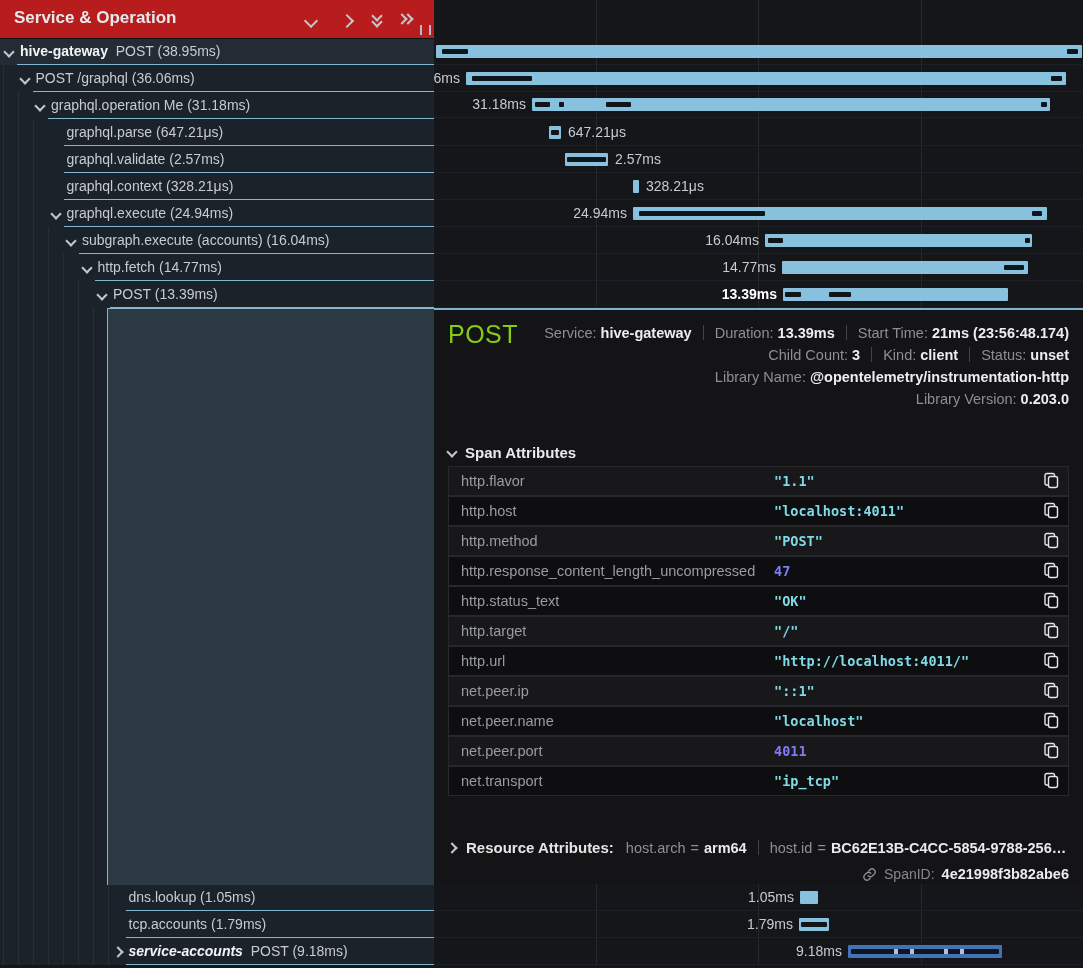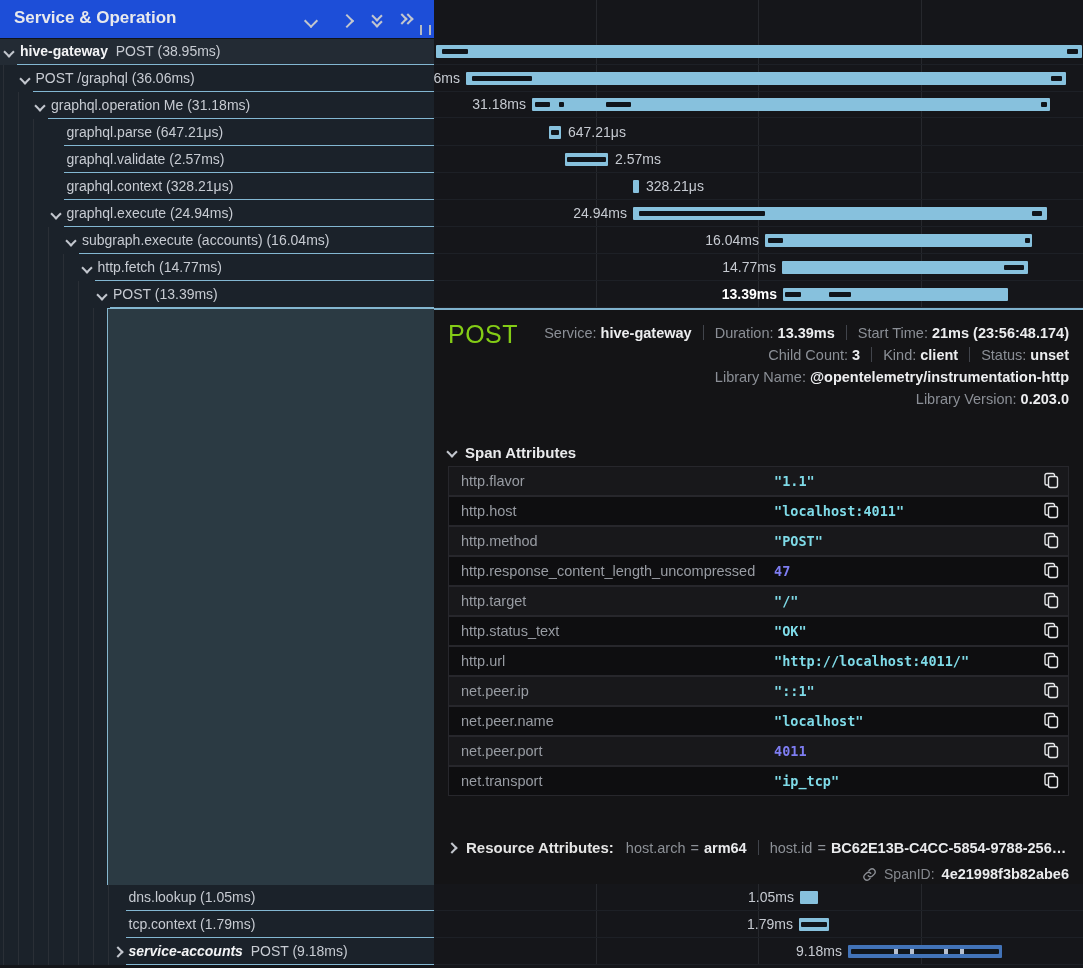--- a/index.html
+++ b/index.html
@@ -1,21 +1,21 @@
 <!DOCTYPE html>
 <html><head>
 <meta charset="utf-8">
 <style>
   html,body{margin:0;padding:0;background:#0c0d10;}
   .app{position:relative;width:1083px;height:968px;overflow:hidden;
        font-family:"Liberation Sans",sans-serif;background:#101114;}
 
   
   .left{position:absolute;left:0;top:0;width:434px;height:968px;background:#1b222a;overflow:hidden;}
-  .left-header{position:absolute;left:0;top:0;width:480px;height:38px;background:#1d4ed8;
+  .left-header{position:absolute;left:0;top:0;width:480px;height:38px;background:#b91c1c;
                border-bottom:1px solid #10141a;z-index:6;}
   .lh-title{position:absolute;left:14px;top:8px;font-size:17px;font-weight:700;color:#e8e9ec;}
   .hicon{position:absolute;top:12px;width:20px;height:16px;cursor:pointer;}
   .cv{display:inline-block;width:8px;height:8px;border-right:2px solid #c3c7ce;border-bottom:2px solid #c3c7ce;}
   .cv.cd{transform:rotate(45deg);}
   .cv.cr{transform:rotate(-45deg);}
   .cv.small{width:6px;height:6px;border-width:2px;}
   .dbl .cv{position:absolute;}
   .grip{position:absolute;left:420px;top:25px;width:7px;height:10px;
         border-left:2px solid #b6bac2;border-right:2px solid #b6bac2;cursor:col-resize;}
@@ -142,21 +142,21 @@
         <div class="trow" style="top: 281px; padding-left: 12px;">
           <span class="cv small cd" style="left: 98px;"></span>
           <span class="txt" style="left: 113px;"><span>POST (13.39ms)</span></span>
           <div class="ul" style="left: 110px;"></div>
         </div>
         <div class="trow" style="top: 884px;">
           <span class="txt" style="left: 128.5px;"><span>dns.lookup (1.05ms)</span></span>
           <div class="ul" style="left: 125.5px;"></div>
         </div>
         <div class="trow" style="top: 911px;">
-          <span class="txt" style="left: 128.5px;"><span>tcp.context (1.79ms)</span></span>
+          <span class="txt" style="left: 128.5px;"><span>tcp.accounts (1.79ms)</span></span>
           <div class="ul" style="left: 125.5px;"></div>
         </div>
         <div class="trow" style="top: 938px;">
           <span class="cv small cr" style="left: 113.5px;"></span>
           <span class="txt" style="left: 128.5px;"><span class="svc it">service-accounts</span>&nbsp;&nbsp;<span>POST (9.18ms)</span></span>
           <div class="ul" style="left: 125.5px;"></div>
         </div>
       </div>
     <div class="sel-box"></div>
     <div class="left-bottom"></div>
@@ -308,31 +308,31 @@
               </svg></button>
           </div>
           <div class="arow even">
             <span class="akey">http.response_content_length_uncompressed</span>
             <span class="aval num">47</span>
             <button class="copy"><svg width="15" height="17" viewBox="0 0 15 17" fill="none" stroke="#e6e7e9" stroke-width="1.4" stroke-linejoin="round">
                 <rect x="4.5" y="4.5" width="9" height="11" rx="2"></rect>
                 <path d="M10.5 4.5 V3 A1.5 1.5 0 0 0 9 1.5 H3 A2 2 0 0 0 1 3.5 V11.5 A1.5 1.5 0 0 0 2.5 13 H4"></path>
               </svg></button>
           </div>
+          <div class="arow even">
+            <span class="akey">http.status_text</span>
+            <span class="aval str">"OK"</span>
+            <button class="copy"><svg width="15" height="17" viewBox="0 0 15 17" fill="none" stroke="#e6e7e9" stroke-width="1.4" stroke-linejoin="round">
+                <rect x="4.5" y="4.5" width="9" height="11" rx="2"></rect>
+                <path d="M10.5 4.5 V3 A1.5 1.5 0 0 0 9 1.5 H3 A2 2 0 0 0 1 3.5 V11.5 A1.5 1.5 0 0 0 2.5 13 H4"></path>
+              </svg></button>
+          </div>
           <div class="arow odd">
             <span class="akey">http.target</span>
             <span class="aval str">"/"</span>
-            <button class="copy"><svg width="15" height="17" viewBox="0 0 15 17" fill="none" stroke="#e6e7e9" stroke-width="1.4" stroke-linejoin="round">
-                <rect x="4.5" y="4.5" width="9" height="11" rx="2"></rect>
-                <path d="M10.5 4.5 V3 A1.5 1.5 0 0 0 9 1.5 H3 A2 2 0 0 0 1 3.5 V11.5 A1.5 1.5 0 0 0 2.5 13 H4"></path>
-              </svg></button>
-          </div>
-          <div class="arow even">
-            <span class="akey">http.status_text</span>
-            <span class="aval str">"OK"</span>
             <button class="copy"><svg width="15" height="17" viewBox="0 0 15 17" fill="none" stroke="#e6e7e9" stroke-width="1.4" stroke-linejoin="round">
                 <rect x="4.5" y="4.5" width="9" height="11" rx="2"></rect>
                 <path d="M10.5 4.5 V3 A1.5 1.5 0 0 0 9 1.5 H3 A2 2 0 0 0 1 3.5 V11.5 A1.5 1.5 0 0 0 2.5 13 H4"></path>
               </svg></button>
           </div>
           <div class="arow even">
             <span class="akey">http.url</span>
             <span class="aval str">"http://localhost:4011/"</span>
             <button class="copy"><svg width="15" height="17" viewBox="0 0 15 17" fill="none" stroke="#e6e7e9" stroke-width="1.4" stroke-linejoin="round">
                 <rect x="4.5" y="4.5" width="9" height="11" rx="2"></rect>

